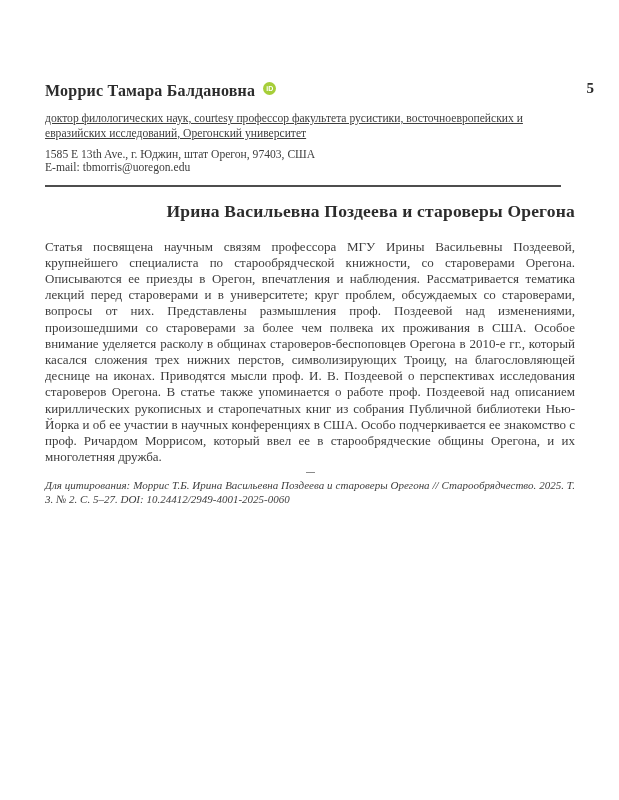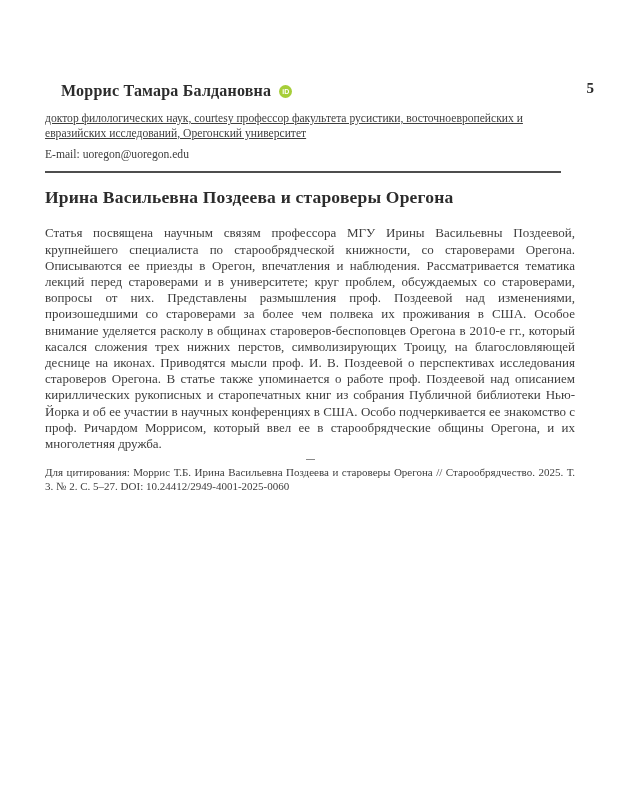--- a/index.html
+++ b/index.html
@@ -13,21 +13,21 @@
     position: relative;
     width: 619px; height: 800px;
     background: #ffffff;
     padding: 82px 44px 0 45px;
   }
   .page-number {
     position: absolute; top: 80px; right: 25px;
     font-size: 15px; font-weight: bold; color: #2c2c2c;
   }
   .author-row {
-    display: flex; align-items: center; gap: 8px; margin-left: 16px;
+    display: flex; gap: 8px;
   }
   .author-name {
     font-size: 16px; font-weight: bold; color: #2c2c2c;
     letter-spacing: 0.2px;
   }
   .orcid-badge {
     width: 13px; height: 13px; border-radius: 50%;
     display: inline-flex; align-items: center; justify-content: center;
     color: #ffffff;
     font-family: "Liberation Sans", sans-serif;
@@ -42,21 +42,21 @@
     text-decoration: underline;
   }
   .address-block { margin-top: 7px; font-size: 11.6px; line-height: 13.2px; color: #3d3d3d; }
   .header-rule {
     margin-top: 10px;
     width: 516px; height: 0;
     border-top: 2px solid #4e4e4e;
   }
   .article-title {
     margin-top: 14px;
-    text-align: left;
+    text-align: right;
     font-size: 17.5px; font-weight: bold; color: #2c2c2c;
     letter-spacing: 0.2px;
   }
   .abstract {
     margin-top: 17px;
     font-size: 13px; line-height: 16.2px;
     text-align: justify;
     color: #3d3d3d;
   }
   .keywords {
@@ -69,38 +69,40 @@
   .mini-divider {
     margin: 7px auto 0 auto;
     width: 9px; height: 0;
     border-top: 1.2px solid #8a8a8a;
   }
   .citation {
     margin-top: 6px;
     font-size: 11px; line-height: 13.6px;
     text-align: justify;
     color: #3d3d3d;
+    font-style: italic;
   }
 </style>
 </head>
 <body>
 
 <div class="page">
 
   <div class="page-number">5</div>
 
   <div class="author-row">
     <span class="author-name">Моррис Тамара Балдановна</span>
     <span class="orcid-badge" title="iD" style="background: rgb(166, 206, 57);">iD</span>
   </div>
 
   <div class="affiliation">доктор филологических наук, courtesy профессор факультета русистики, восточноевропейских и евразийских исследований, Орегонский университет</div>
 
   <div class="address-block">
-    <div>E-mail: uoregon@uoregon.edu</div>
+    <div>1585 E 13th Ave., г. Юджин, штат Орегон, 97403, США</div>
+    <div>E-mail: tbmorris@uoregon.edu</div>
   </div>
 
   <div class="header-rule"></div>
 
   <h1 class="article-title">Ирина Васильевна Поздеева и староверы Орегона</h1>
 
   <p class="abstract">Статья посвящена научным связям профессора МГУ Ирины Васильевны Поздеевой, крупнейшего специалиста по старообрядческой книжности, со староверами Орегона. Описываются ее приезды в Орегон, впечатления и наблюдения. Рассматривается тематика лекций перед староверами и в университете; круг проблем, обсуждаемых со староверами, вопросы от них. Представлены размышления проф. Поздеевой над изменениями, произошедшими со староверами за более чем полвека их проживания в США. Особое внимание уделяется расколу в общинах староверов-беспоповцев Орегона в 2010-е гг., который касался сложения трех нижних перстов, символизирующих Троицу, на благословляющей деснице на иконах. Приводятся мысли проф. И. В. Поздеевой о перспективах исследования староверов Орегона. В статье также упоминается о работе проф. Поздеевой над описанием кириллических рукописных и старопечатных книг из собрания Публичной библиотеки Нью-Йорка и об ее участии в научных конференциях в США. Особо подчеркивается ее знакомство с проф. Ричардом Моррисом, который ввел ее в старообрядческие общины Орегона, и их многолетняя дружба.</p>
 
 
   <div class="mini-divider"></div>

